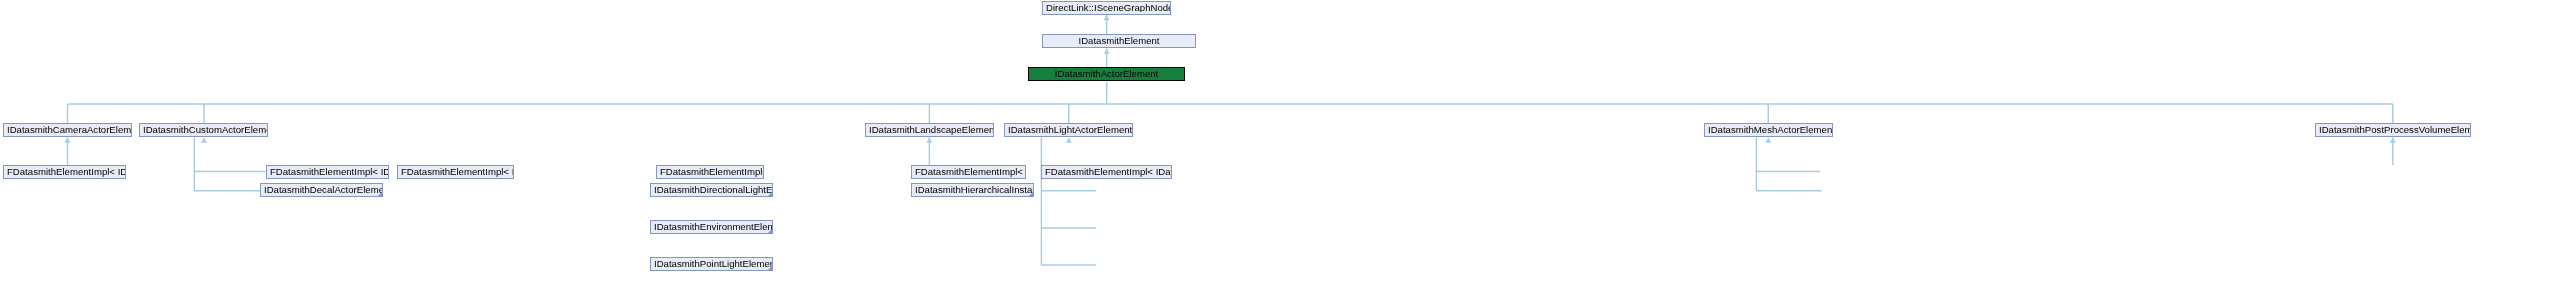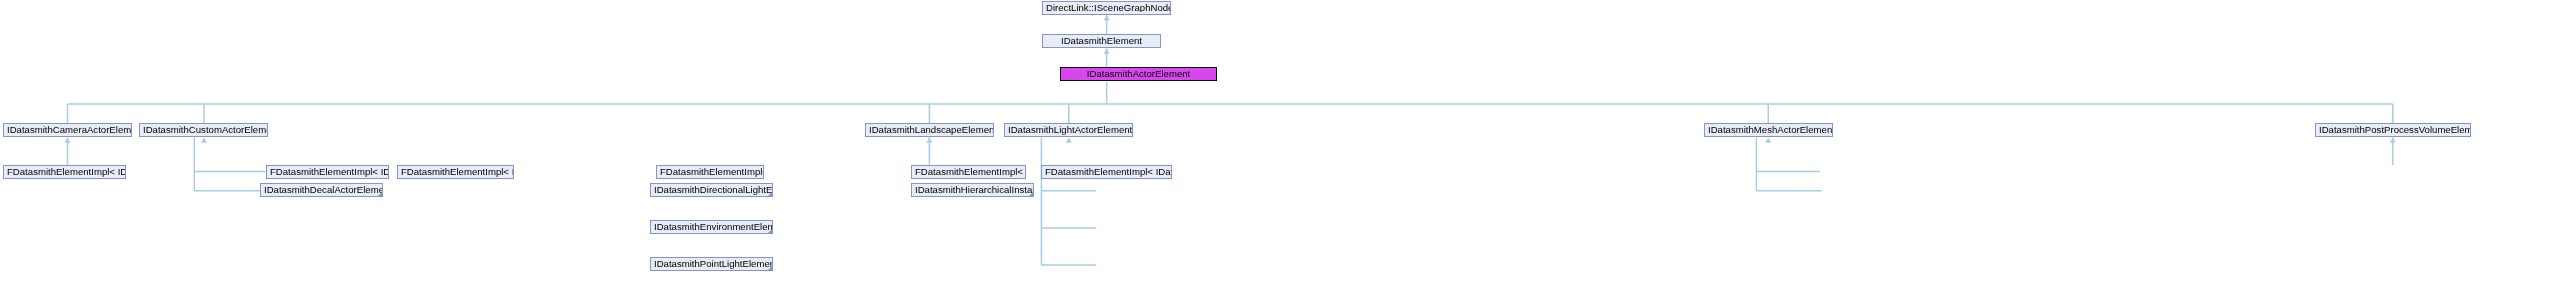--- a/index.html
+++ b/index.html
@@ -34,22 +34,21 @@
     display: flex;
     align-items: center;
     justify-content: center;
     height: 14px;
     white-space: nowrap;
     letter-spacing: 0px;
     cursor: pointer;
   }
   .node.current {
     border: 0.7px solid #000000;
-    background: #d946ef;
-    margin-left: 32px;
+    background: #15803d;
   }
   .node.leafmark::after {
     content: "";
     position: absolute;
     right: 0px;
     bottom: 0px;
     width: 0;
     height: 0;
     border-left: 4.5px solid transparent;
     border-bottom: 4.5px solid #8595c4;
@@ -114,21 +113,21 @@
       <polygon points="1441,185 1437,192 1445,192"></polygon>
       <polygon points="2384,185 2380,192 2388,192"></polygon>
       <polygon points="3226,185 3222,192 3230,192"></polygon>
     </g>
   </svg>
 
   <div class="node" style="left: 1042px; top: 0.7px; width: 129px; background: rgb(232, 236, 247); border-color: rgb(133, 149, 196); color: rgb(0, 0, 0);">
     <span class="node-label">DirectLink::ISceneGraphNode</span>
   </div>
 
-  <div class="node" style="left: 1042px; top: 34px; width: 119px; background: rgb(232, 236, 247); border-color: rgb(133, 149, 196); color: rgb(0, 0, 0);">
+  <div class="node" style="left: 1042px; top: 34px; width: 154px; background: rgb(232, 236, 247); border-color: rgb(133, 149, 196); color: rgb(0, 0, 0);">
     <span class="node-label">IDatasmithElement</span>
   </div>
 
   <div class="node current" style="left: 1028px; top: 67px; width: 157px; border-color: rgb(0, 0, 0); color: rgb(0, 0, 0);">
     <span class="node-label">IDatasmithActorElement</span>
   </div>
 
   <div class="node" style="left: 3px; top: 123px; width: 129px; background: rgb(232, 236, 247); border-color: rgb(133, 149, 196); color: rgb(0, 0, 0);">
     <span class="node-label">IDatasmithCameraActorElement</span>
   </div>

